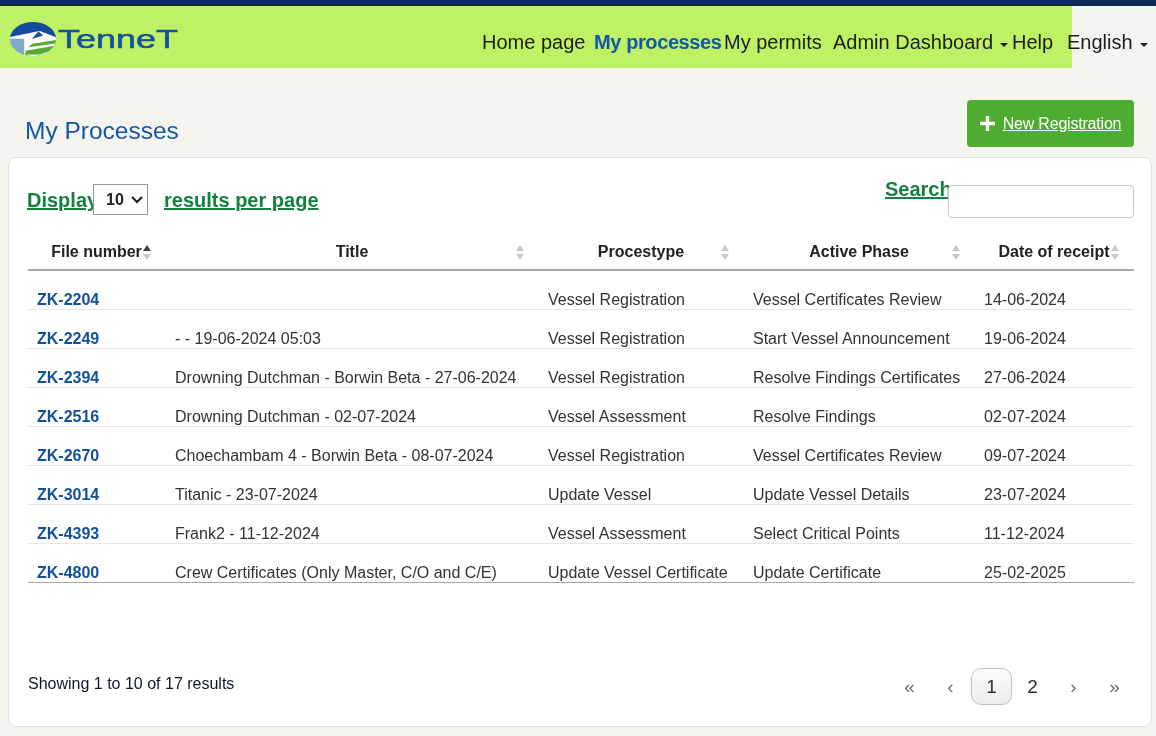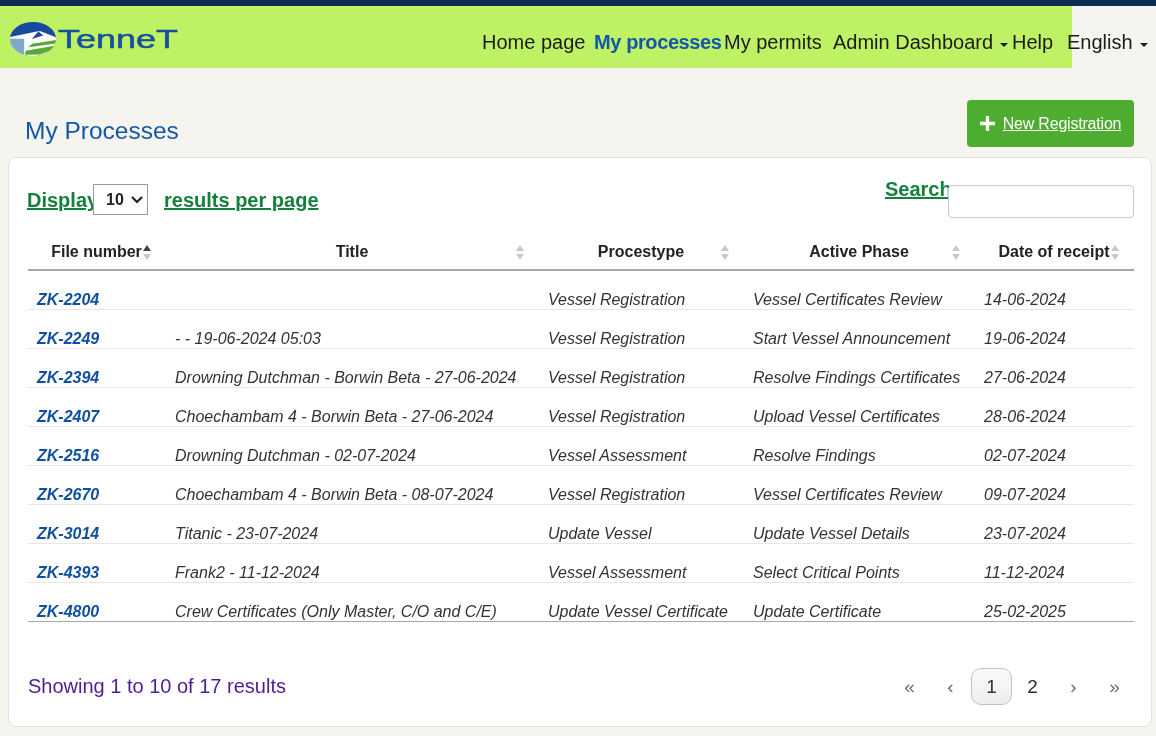--- a/index.html
+++ b/index.html
@@ -14,28 +14,28 @@
 h1 { position:absolute; left:25px; top:117px; font-size:24.5px; font-weight:normal; color:#1358a8; }
 .btn-new { position:absolute; left:967px; top:100px; width:167px; height:47px; background:#4ead31; border-radius:4px; color:#fff; font-size:16px; letter-spacing:-0.2px; display:flex; align-items:center; justify-content:center;text-decoration:underline; }
 .btn-new svg { margin-right:8px; }
 .card { position:absolute; left:8px; top:157px; width:1144px; height:570px; background:#fff; border:1px solid #e3e2de; border-radius:8px; }
 .lbl { position:absolute; font-size:20px; font-weight:bold; color:#15803d; white-space:nowrap;text-decoration:underline; }
 .sel { position:absolute; left:84px; top:26px; width:55px; height:31px; border:1px solid #999; border-radius:0; background:#fff; font-size:16px; font-weight:bold; color:#222; padding-left:12px; display:flex; align-items:center; }
 .sel svg { position:absolute; right:4px; top:11px; }
 .searchbox { position:absolute; left:939px; top:27px; width:186px; height:33px; border:1px solid #c8c8c8; border-radius:4px; background:#fff; }
 table.dt { position:absolute; left:19px; top:81px; width:1106px; border-collapse:collapse; table-layout:fixed; font-size:16px; color:#333; }
 table.dt th { text-align:center; font-weight:bold; color:#222; padding:0 10px 5px 9px; height:31px; vertical-align:middle; border-bottom:2px solid #a8a8a8; position:relative; }
-table.dt td { padding:20px 10px 0 9px; height:38.4px; vertical-align:middle; border-bottom:1px solid #e7e7e7; white-space:nowrap; overflow:hidden;font-style:italic; }
+table.dt td { padding:20px 10px 0 9px; height:38.4px; vertical-align:middle; border-bottom:1px solid #e7e7e7; white-space:nowrap; overflow:hidden; }
 table.dt tr:last-child td { border-bottom:1px solid #a8a8a8; }
 a.zk { color:#11509e; font-weight:bold; text-decoration:none; }
 .sorticon { position:absolute; right:14px; top:50%; margin-top:-9px; width:9px; height:15px; }
 .tri-up { width:0; height:0; border-left:4.5px solid transparent; border-right:4.5px solid transparent; border-bottom:6px solid #c9c9c9; }
 .tri-dn { width:0; height:0; border-left:4.5px solid transparent; border-right:4.5px solid transparent; border-top:6px solid #c9c9c9; margin-top:3px; }
 .tri-up.on { border-bottom-color:#444; }
-.showing { position:absolute; left:19px; top:517px; font-size:20px; color:#4c1d95; }
+.showing { position:absolute; left:19px; top:517px; font-size:16px; color:#0f172a; }
 .pager { position:absolute; left:880px; top:510px; display:flex; align-items:center; }
 .pager .pg { width:41px; height:37px; display:flex; align-items:center; justify-content:center; font-size:19px; color:#6d6d6d; }
 .pager .pg.num { color:#2d2d2d; }
 .pager .pg.cur { background:linear-gradient(#fbfbfb,#ededed); border:1px solid #c2c2c2; border-radius:10px; color:#333; font-size:19px; }
 </style>
 </head>
 <body>
 <div class="page">
   <div class="topbar"></div>
   <div class="header">
@@ -124,27 +124,20 @@
             <td>19-06-2024</td>
           </tr>
         <tr>
             <td><a class="zk">ZK-2394</a></td>
             <td>Drowning Dutchman - Borwin Beta - 27-06-2024</td>
             <td>Vessel Registration</td>
             <td>Resolve Findings Certificates</td>
             <td>27-06-2024</td>
           </tr>
         <tr>
-            <td><a class="zk">ZK-2407</a></td>
-            <td>Choechambam 4 - Borwin Beta - 27-06-2024</td>
-            <td>Vessel Registration</td>
-            <td>Upload Vessel Certificates</td>
-            <td>28-06-2024</td>
-          </tr>
-        <tr>
             <td><a class="zk">ZK-2516</a></td>
             <td>Drowning Dutchman - 02-07-2024</td>
             <td>Vessel Assessment</td>
             <td>Resolve Findings</td>
             <td>02-07-2024</td>
           </tr>
         <tr>
             <td><a class="zk">ZK-2670</a></td>
             <td>Choechambam 4 - Borwin Beta - 08-07-2024</td>
             <td>Vessel Registration</td>

